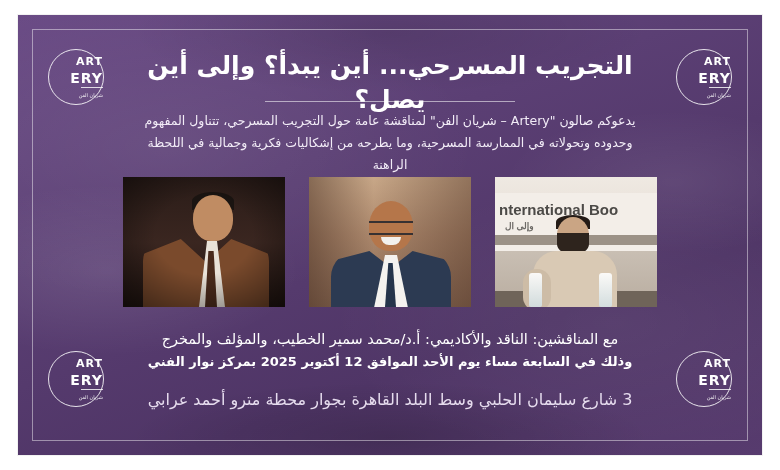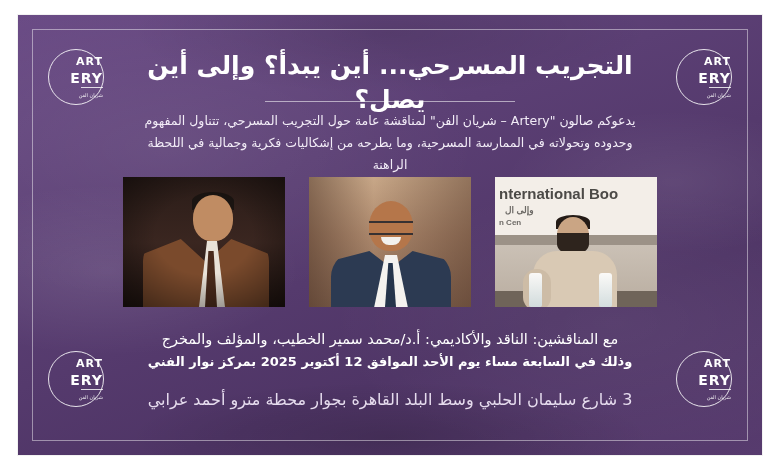--- a/index.html
+++ b/index.html
@@ -156,21 +156,21 @@
     background: #2d2232;
   }
 
   
   .p1 {
     background:
       linear-gradient(180deg, #efe9e2 0%, #e7dfd6 38%, #cfc6bb 39%, #b9ada0 100%);
   }
   .p1 .banner {
     position: absolute;
-    left: 0; top: 0;
+    left: 0; top: 16px;
     width: 100%;
     height: 58px;
     background: #f3eee8;
     color: #5d5a55;
     font-family: "Liberation Sans", sans-serif;
     font-weight: bold;
   }
   .p1 .banner .t1 {
     position: absolute;
     left: 4px; top: 8px;

